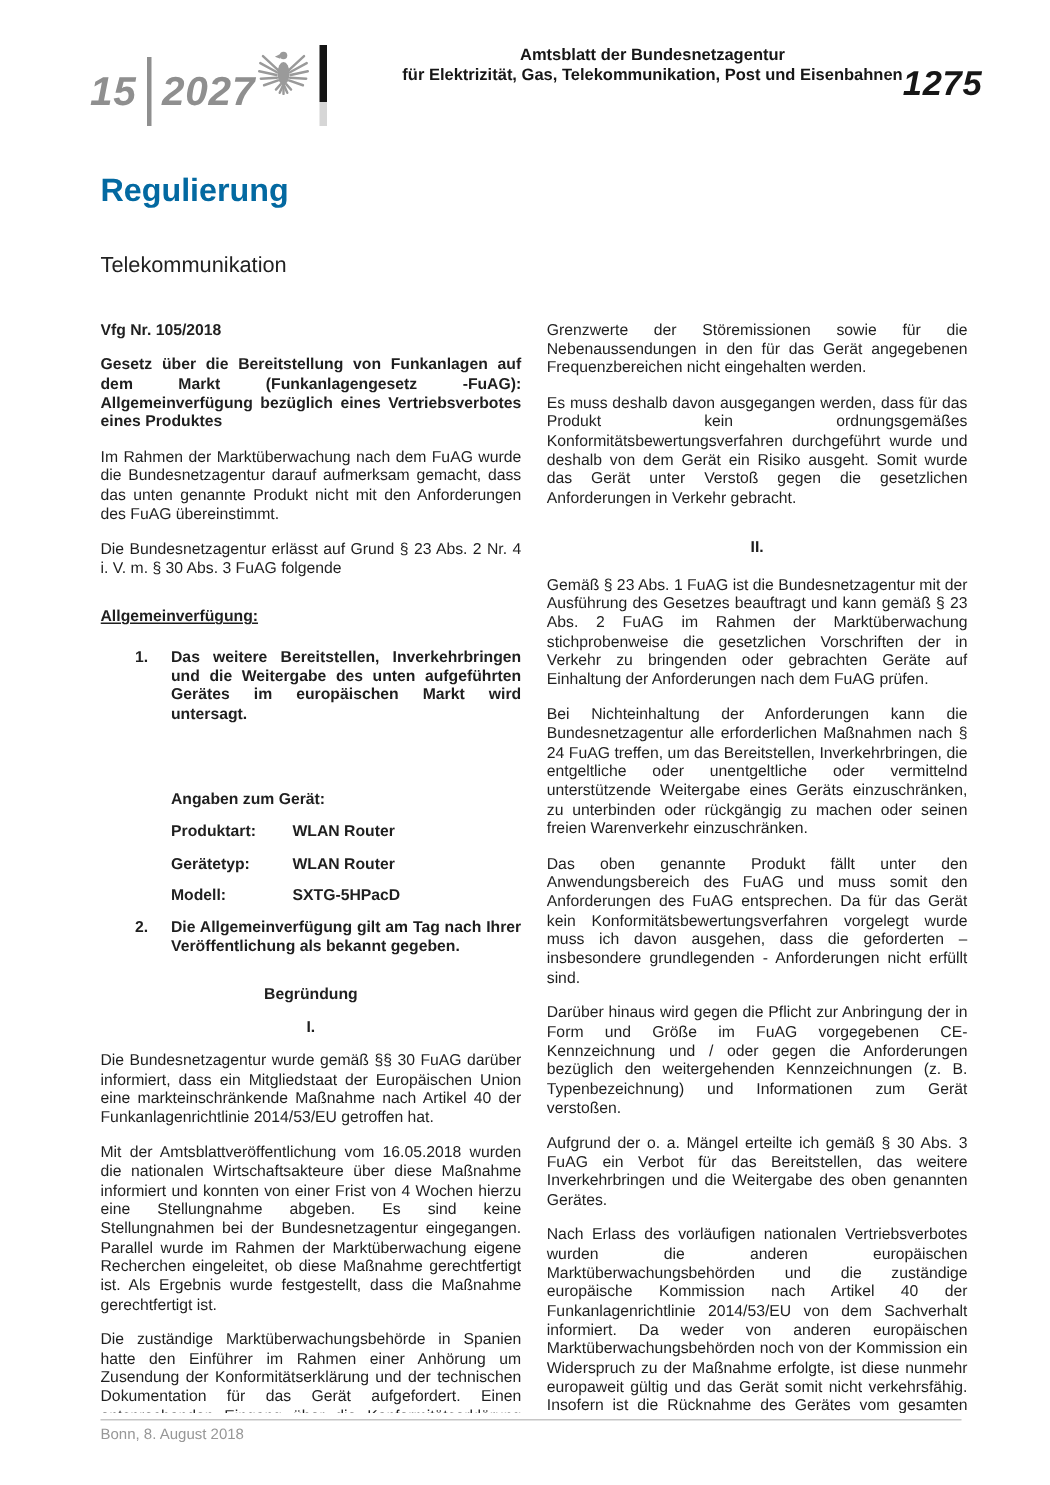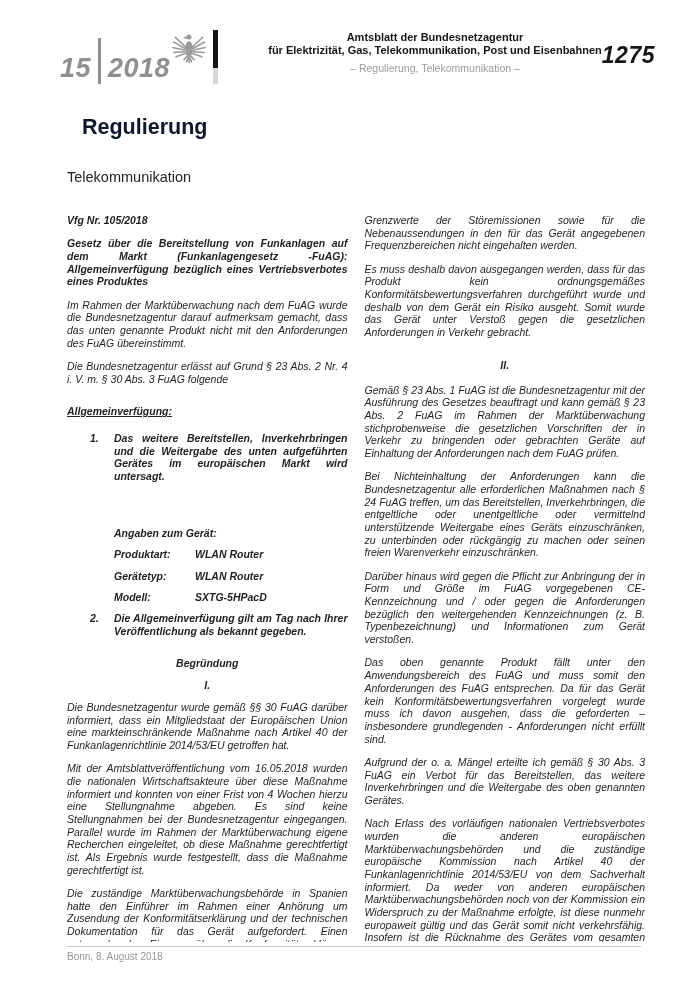--- a/index.html
+++ b/index.html
@@ -8,21 +8,21 @@
     background:#ffffff;
     font-family:"Liberation Sans","DejaVu Sans",sans-serif;
     color:#1f1f1f;
     position:relative;
     overflow:hidden;
   }
 
   
   .issue-block{
     position:absolute; left:60px; top:38px;
-    display:flex; align-items:flex-end;
+    display:flex; align-items:center;
     color:#8f8f8f; font-weight:bold; font-style:italic; font-size:27px;
     letter-spacing:.5px;
   }
   .issue-divider{ width:3px; height:46px; background:#8f8f8f; margin:0 7px; }
   .eagle-wrap{ position:absolute; left:171px; top:30px; width:36px; height:40px; }
   .eagle-wrap svg{ width:100%; height:100%; }
   .mast-bar{ position:absolute; left:213px; top:30px; width:5px; }
   .mast-bar .seg-black{ width:5px; height:38px; background:#141414; }
   .mast-bar .seg-light{ width:5px; height:16px; background:#d6d6d6; }
   .masthead{
@@ -31,32 +31,32 @@
   }
   .masthead .t1,.masthead .t2{ font-size:11px; font-weight:bold; line-height:13px; color:#161616; }
   .masthead .note{ font-size:10.5px; color:#9b9b9b; margin-top:5px; }
   .page-no{
     position:absolute; right:45px; top:42px;
     font-size:23px; font-weight:bold; font-style:italic; color:#161616;
     letter-spacing:.5px;
   }
 
   
-  .h-main{ position:absolute; left:82px; top:115px; font-size:21.5px; font-weight:bold; color:#0f172a; }
+  .h-main{ position:absolute; left:67px; top:115px; font-size:21.5px; font-weight:bold; color:#0369a1; }
   .h-sub{ position:absolute; left:67px; top:169px; font-size:14.5px; color:#222; }
 
   
   .columns{
     position:absolute; left:67px; top:214px; width:578px; height:728px;
     display:flex; gap:17px; overflow:hidden;
   }
   .col{
     width:280.5px; flex:0 0 280.5px;
     font-size:10.5px; line-height:12.7px; text-align:justify;
-    hyphens:auto;font-style:italic; -webkit-hyphens:auto;
+    hyphens:auto; -webkit-hyphens:auto;
   }
   .col p{ margin:0 0 10.5px; }
   .b{ font-weight:bold; }
   .decree-heading{
     text-align:left; font-weight:bold; text-decoration:underline;
     margin:20px 0 14px !important;
   }
   .item{ display:flex; margin:0 0 10.5px; padding-left:23px; font-weight:bold; }
   .item .no{ width:24px; flex:0 0 24px; }
   .item .txt{ flex:1; text-align:justify; }
@@ -73,21 +73,21 @@
   
   .footer-rule{ position:absolute; left:67px; right:59px; top:946px; height:1px; background:#c6c6c6; }
   .footer-text{ position:absolute; left:67px; top:951px; font-size:10px; color:#979797; }
 </style>
 </head>
 <body>
 
 <div class="issue-block">
   <span>15</span>
   <span class="issue-divider"></span>
-  <span>2018</span>
+  <span>2027</span>
 </div>
 
 <div class="eagle-wrap">
   <svg viewBox="0 0 100 110" aria-hidden="true">
     <g stroke="#9a9a9a" fill="#9a9a9a" stroke-width="4.5" stroke-linecap="round">
 
       <line x1="40" y1="46" x2="12" y2="20"></line>
       <line x1="38" y1="50" x2="7" y2="33"></line>
       <line x1="37" y1="55" x2="5" y2="48"></line>
       <line x1="38" y1="60" x2="8" y2="62"></line>
@@ -115,21 +115,20 @@
 </div>
 
 <div class="mast-bar">
   <div class="seg-black"></div>
   <div class="seg-light"></div>
 </div>
 
 <div class="masthead">
   <div class="t1">Amtsblatt der Bundesnetzagentur</div>
   <div class="t2">für Elektrizität, Gas, Telekommunikation, Post und Eisenbahnen</div>
-  <div class="note">– Regulierung, Telekommunikation –</div>
 </div>
 
 <div class="page-no">1275</div>
 
 <div class="h-main">Regulierung</div>
 <div class="h-sub">Telekommunikation</div>
 
 <div class="columns">
 
   <div class="col">
@@ -176,22 +175,22 @@
   </div>
 
   <div class="col">
     <p>Grenzwerte der Störemissionen sowie für die Nebenaussendungen in den für das Gerät angegebenen Frequenzbereichen nicht eingehalten werden.</p>
     <p class="gap-before-part2">Es muss deshalb davon ausgegangen werden, dass für das Produkt kein ordnungsgemäßes Konformitätsbewertungsverfahren durchgeführt wurde und deshalb von dem Gerät ein Risiko ausgeht. Somit wurde das Gerät unter Verstoß gegen die gesetzlichen Anforderungen in Verkehr gebracht.</p>
 
     <p class="center-head mb-md">II.</p>
 
     <p>Gemäß § 23 Abs. 1 FuAG ist die Bundesnetzagentur mit der Ausführung des Gesetzes beauftragt und kann gemäß § 23 Abs. 2 FuAG im Rahmen der Marktüberwachung stichprobenweise die gesetzlichen Vorschriften der in Verkehr zu bringenden oder gebrachten Geräte auf Einhaltung der Anforderungen nach dem FuAG prüfen.</p>
     <p>Bei Nichteinhaltung der Anforderungen kann die Bundesnetzagentur alle erforderlichen Maßnahmen nach § 24 FuAG treffen, um das Bereitstellen, Inverkehrbringen, die entgeltliche oder unentgeltliche oder vermittelnd unterstützende Weitergabe eines Geräts einzuschränken, zu unterbinden oder rückgängig zu machen oder seinen freien Warenverkehr einzuschränken.</p>
+    <p>Das oben genannte Produkt fällt unter den Anwendungsbereich des FuAG und muss somit den Anforderungen des FuAG entsprechen. Da für das Gerät kein Konformitätsbewertungsverfahren vorgelegt wurde muss ich davon ausgehen, dass die geforderten – insbesondere grundlegenden - Anforderungen nicht erfüllt sind.</p>
     <p>Darüber hinaus wird gegen die Pflicht zur Anbringung der in Form und Größe im FuAG vorgegebenen CE-Kennzeichnung und / oder gegen die Anforderungen bezüglich den weitergehenden Kennzeichnungen (z. B. Typenbezeichnung) und Informationen zum Gerät verstoßen.</p>
-    <p>Das oben genannte Produkt fällt unter den Anwendungsbereich des FuAG und muss somit den Anforderungen des FuAG entsprechen. Da für das Gerät kein Konformitätsbewertungsverfahren vorgelegt wurde muss ich davon ausgehen, dass die geforderten – insbesondere grundlegenden - Anforderungen nicht erfüllt sind.</p>
     <p>Aufgrund der o. a. Mängel erteilte ich gemäß § 30 Abs. 3 FuAG ein Verbot für das Bereitstellen, das weitere Inverkehrbringen und die Weitergabe des oben genannten Gerätes.</p>
     <p>Nach Erlass des vorläufigen nationalen Vertriebsverbotes wurden die anderen europäischen Marktüberwachungsbehörden und die zuständige europäische Kommission nach Artikel 40 der Funkanlagenrichtlinie 2014/53/EU von dem Sachverhalt informiert. Da weder von anderen europäischen Marktüberwachungsbehörden noch von der Kommission ein Widerspruch zu der Maßnahme erfolgte, ist diese nunmehr europaweit gültig und das Gerät somit nicht verkehrsfähig. Insofern ist die Rücknahme des Gerätes vom gesamten Markt anzuordnen (Artikel 41 der Funkanlagenrichtlinie 2014/53/EU).</p>
 
   </div>
 </div>
 
 <div class="footer-rule"></div>
 <div class="footer-text">Bonn, 8. August 2018</div>
 
 </body></html>

